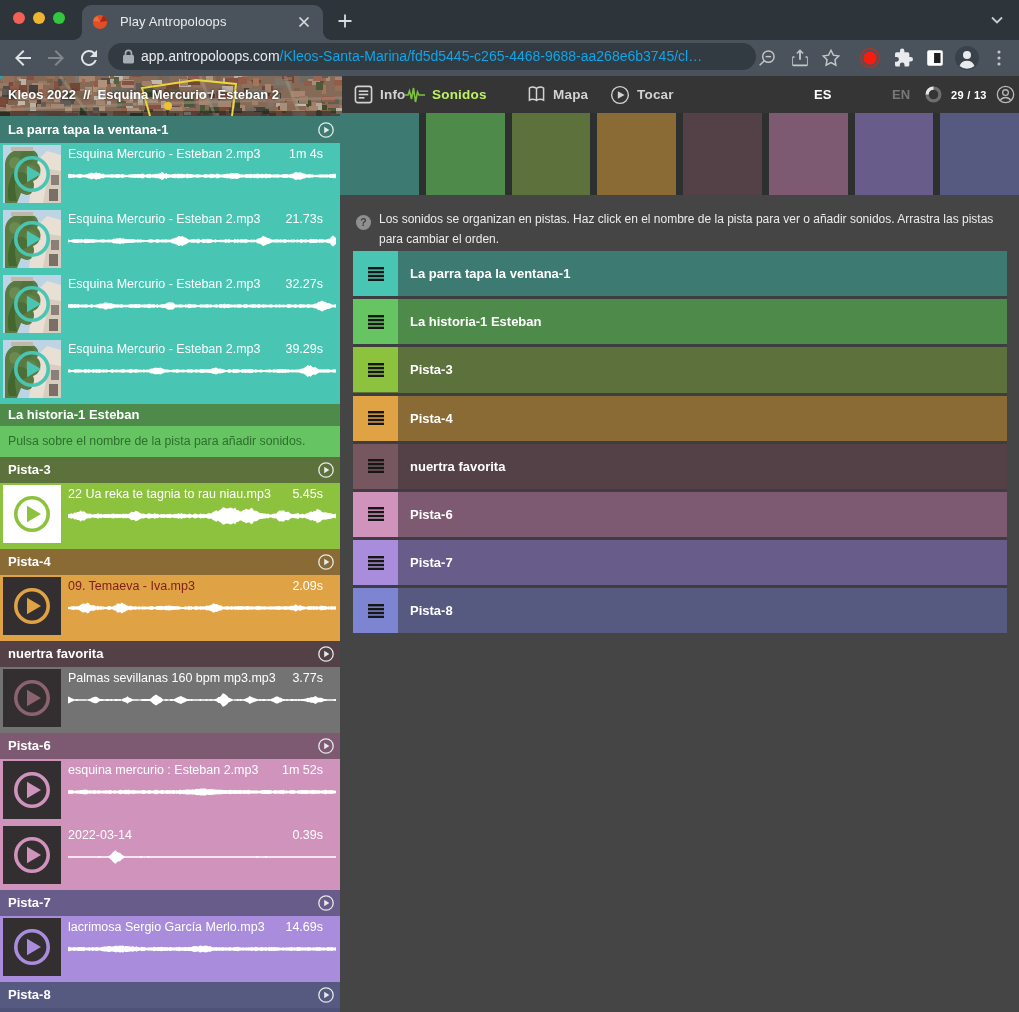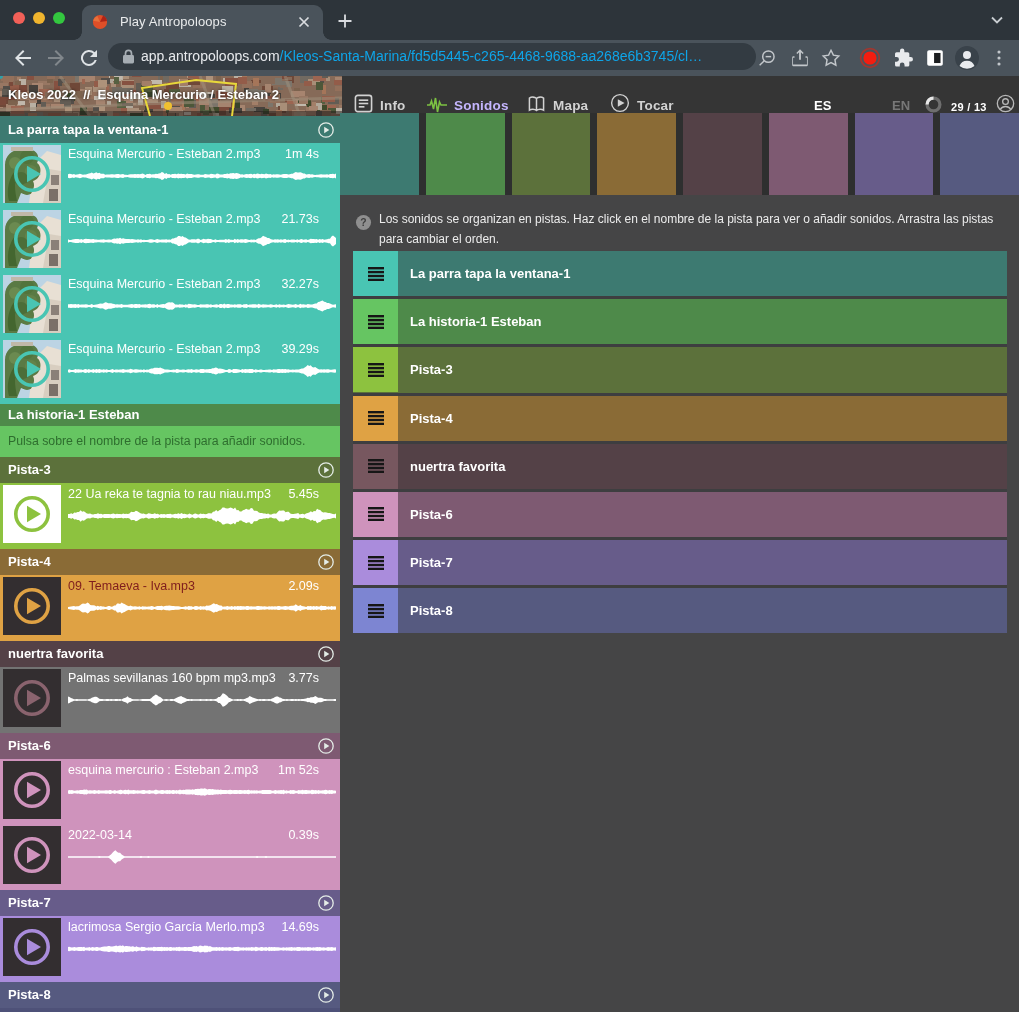--- a/index.html
+++ b/index.html
@@ -9,35 +9,35 @@
 #tab .ttl { position:absolute; left:38px; top:9px; font-size:13px; color:#e9ebec; letter-spacing:0.1px; }
 #toolbar { position:absolute; left:0; top:40px; width:1019px; height:36px; background:#4a535b; }
 #pill { position:absolute; left:108px; top:2.5px; width:648px; height:27px; background:#333b42; border-radius:15px; }
 #pill .url { position:absolute; left:33px; top:5.5px; font-size:14px; color:#e8eaed; white-space:nowrap; }
 #pill .url span { color:#0ea5e9; }
 .tbi { position:absolute; top:7px; }
 #appnav { position:absolute; left:0; top:76px; width:1019px; height:37px; background:#353535; }
 #navphoto { position:absolute; left:0; top:0; width:342px; height:40px; overflow:hidden; }
 #navtitle { position:absolute; left:8px; top:11px; font-size:13px; font-weight:bold; color:#fff;
   text-shadow:0 0 3px rgba(0,0,0,.7); white-space:nowrap; z-index:3; }
-.navitem { position:absolute; top:0; height:37px; display:flex; align-items:flex-end; gap:7px;
+.navitem { position:absolute; top:0; height:37px; display:flex; align-items:center; gap:7px;
   color:#d2d2d2; font-size:13.5px; font-weight:bold; letter-spacing:0.2px; }
 #sidebar { position:absolute; left:0; top:116px; width:340px; height:896px; overflow:hidden; background:#45c4b2; }
 .shead { position:relative; height:26px; line-height:26px; padding-left:8px; color:#fff;
   font-size:13px; font-weight:bold; }
 .shead.nohp { height:22px; line-height:22px; }
 .hplay { position:absolute; right:6px; }
 .sband { height:31px; line-height:31px; padding-left:8px; font-size:12.3px; }
 .sbody { padding-top:2px; overflow:hidden; }
-.clip { position:relative; height:58px; margin:0 20px 7px 3px; }
+.clip { position:relative; height:58px; margin:0 3px 7px 3px; }
 .clip:last-child { margin-bottom:6px; }
 .thumb { position:absolute; left:0; top:0; width:58px; height:58px; overflow:hidden; }
 .ringsvg { position:absolute; left:10px; top:10px; }
 .ctitle { position:absolute; left:65px; top:2px; font-size:12.5px; white-space:nowrap; }
-.cdur { position:absolute; right:1px; top:2px; font-size:12.5px; }
+.cdur { position:absolute; right:14px; top:2px; font-size:12.5px; }
 #main { position:absolute; left:340px; top:113px; width:679px; height:899px; background:#454546; }
 #swatches { position:absolute; left:0; top:0; width:679px; height:82px; background:#2e2f2f;
   display:flex; gap:7px; }
 .swatch { flex:1; height:82px; }
 #helpwrap { position:absolute; left:15px; top:95px; width:650px; }
 #helptext { position:absolute; left:24px; top:2px; width:630px; font-size:12px; color:#ececec; line-height:19.5px; }
 #rows { position:absolute; left:13px; top:138px; width:654px; }
 .trow { position:relative; height:48.2px; border-bottom:3.2px solid #3e3e40; }
 .trow:last-child { height:45px; border-bottom:none; }
 .handle { position:absolute; left:0; top:0; width:45px; height:45px; display:flex; align-items:center; justify-content:center; }
@@ -439,21 +439,21 @@
   <div id="navtitle">Kleos 2022&nbsp; //&nbsp; Esquina Mercurio / Esteban 2</div>
   <div class="navitem" style="left:354px">
       <svg width="19" height="19" viewBox="0 0 20 20">
         <rect x="1.5" y="1.5" width="17" height="17" rx="2.5" fill="none" stroke="#d2d2d2" stroke-width="1.7"></rect>
         <line x1="5" y1="6.5" x2="15" y2="6.5" stroke="#d2d2d2" stroke-width="1.7"></line>
         <line x1="5" y1="10" x2="15" y2="10" stroke="#d2d2d2" stroke-width="1.7"></line>
         <line x1="5" y1="13.5" x2="11" y2="13.5" stroke="#d2d2d2" stroke-width="1.7"></line>
       </svg>
       <span>Info</span>
     </div>
-  <div class="navitem" style="left:427px; color:#c4b5fd">
+  <div class="navitem" style="left:405px; color:#bef264">
       <svg width="20" height="16" viewBox="0 0 20 16">
         <path d="M0 8 h3 l1.5-4 2 8 2-11 2 14 2-10 1.5 3 h6" fill="none" stroke="#7cc142" stroke-width="1.6"></path>
       </svg>
       <span>Sonidos</span>
     </div>
   <div class="navitem" style="left:527px">
       <svg width="19" height="17" viewBox="0 0 20 18">
         <path d="M10 2.5 C8 .8 4.5.8 2.5 2.2 V15 C4.5 13.6 8 13.6 10 15.3 C12 13.6 15.5 13.6 17.5 15 V2.2 C15.5.8 12 .8 10 2.5 Z M10 2.5 V15.3" fill="none" stroke="#d2d2d2" stroke-width="1.6"></path>
       </svg>
       <span>Mapa</span>

